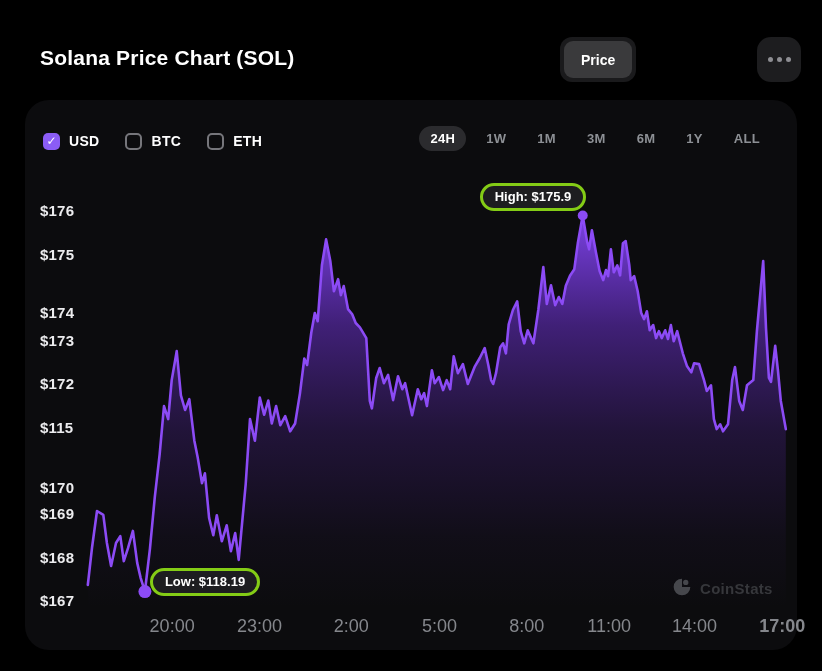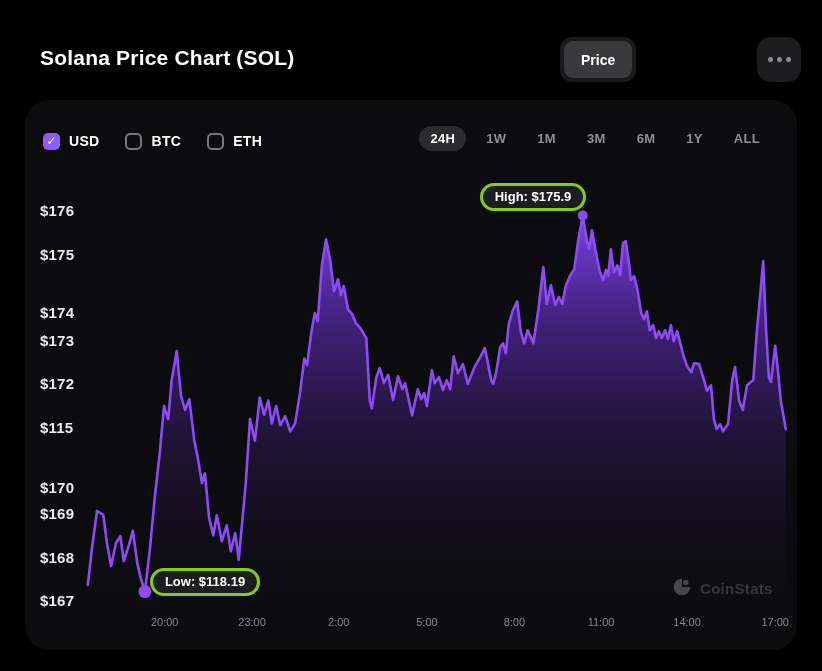--- a/index.html
+++ b/index.html
@@ -32,21 +32,21 @@
 
   .ranges{position:absolute;right:26px;top:24px;height:28px;display:flex;align-items:center;gap:9px;}
   .range-btn{font-size:13px;font-weight:700;color:#8d9095;padding:5px 11px;border-radius:13px;cursor:pointer;letter-spacing:.3px;}
   .range-btn.active{background:#2b2b2e;color:#fff;}
 
   
   .y-axis{position:absolute;left:15px;top:93px;width:46px;height:415px;}
   .ytick{position:absolute;left:0;font-size:15px;font-weight:700;color:#ececee;letter-spacing:.2px;}
   .plot{position:absolute;left:60px;top:93px;width:705px;height:415px;}
   .x-axis{position:absolute;left:60px;top:516px;width:705px;height:16px;}
-  .xtick{position:absolute;top:0;width:60px;text-align:center;font-size:11px;color:#85878c;}
+  .xtick{position:absolute;top:0;width:60px;text-align:right;font-size:18px;color:#85878c;}
 
   .badge{position:absolute;background:#1d1d20;border:3px solid #84cc16;border-radius:14px;
     padding:3px 12px 4px 12px;font-size:13px;font-weight:700;color:#fff;white-space:nowrap;z-index:3;}
 
   .watermark{position:absolute;left:647px;top:477px;display:flex;align-items:flex-end;gap:8px;}
   .watermark .wm-text{font-size:15px;font-weight:600;color:#36373b;letter-spacing:.3px;}
 </style>
 </head>
 <body>
 
@@ -123,21 +123,21 @@
     </div>
 
     <div class="x-axis">
         <div class="xtick" style="left: 49.665px;">20:00</div>
         <div class="xtick" style="left: 137.085px;">23:00</div>
         <div class="xtick" style="left: 223.8px;">2:00</div>
         <div class="xtick" style="left: 311.925px;">5:00</div>
         <div class="xtick" style="left: 399.345px;">8:00</div>
         <div class="xtick" style="left: 486.06px;">11:00</div>
         <div class="xtick" style="left: 572.07px;">14:00</div>
-        <div class="xtick" style="left: 660.195px;">17:00</div>
+        <div class="xtick" style="left: 660.195px; font-weight: bold;">17:00</div>
       </div>
 
     <div class="badge" style="left: 454.73px; top: 82.5261px;">
       <span>High: $175.9</span>
     </div>
     <div class="badge" style="left: 124.925px; top: 467.539px;">
       <span>Low: $118.19</span>
     </div>
 
     <div class="watermark">

